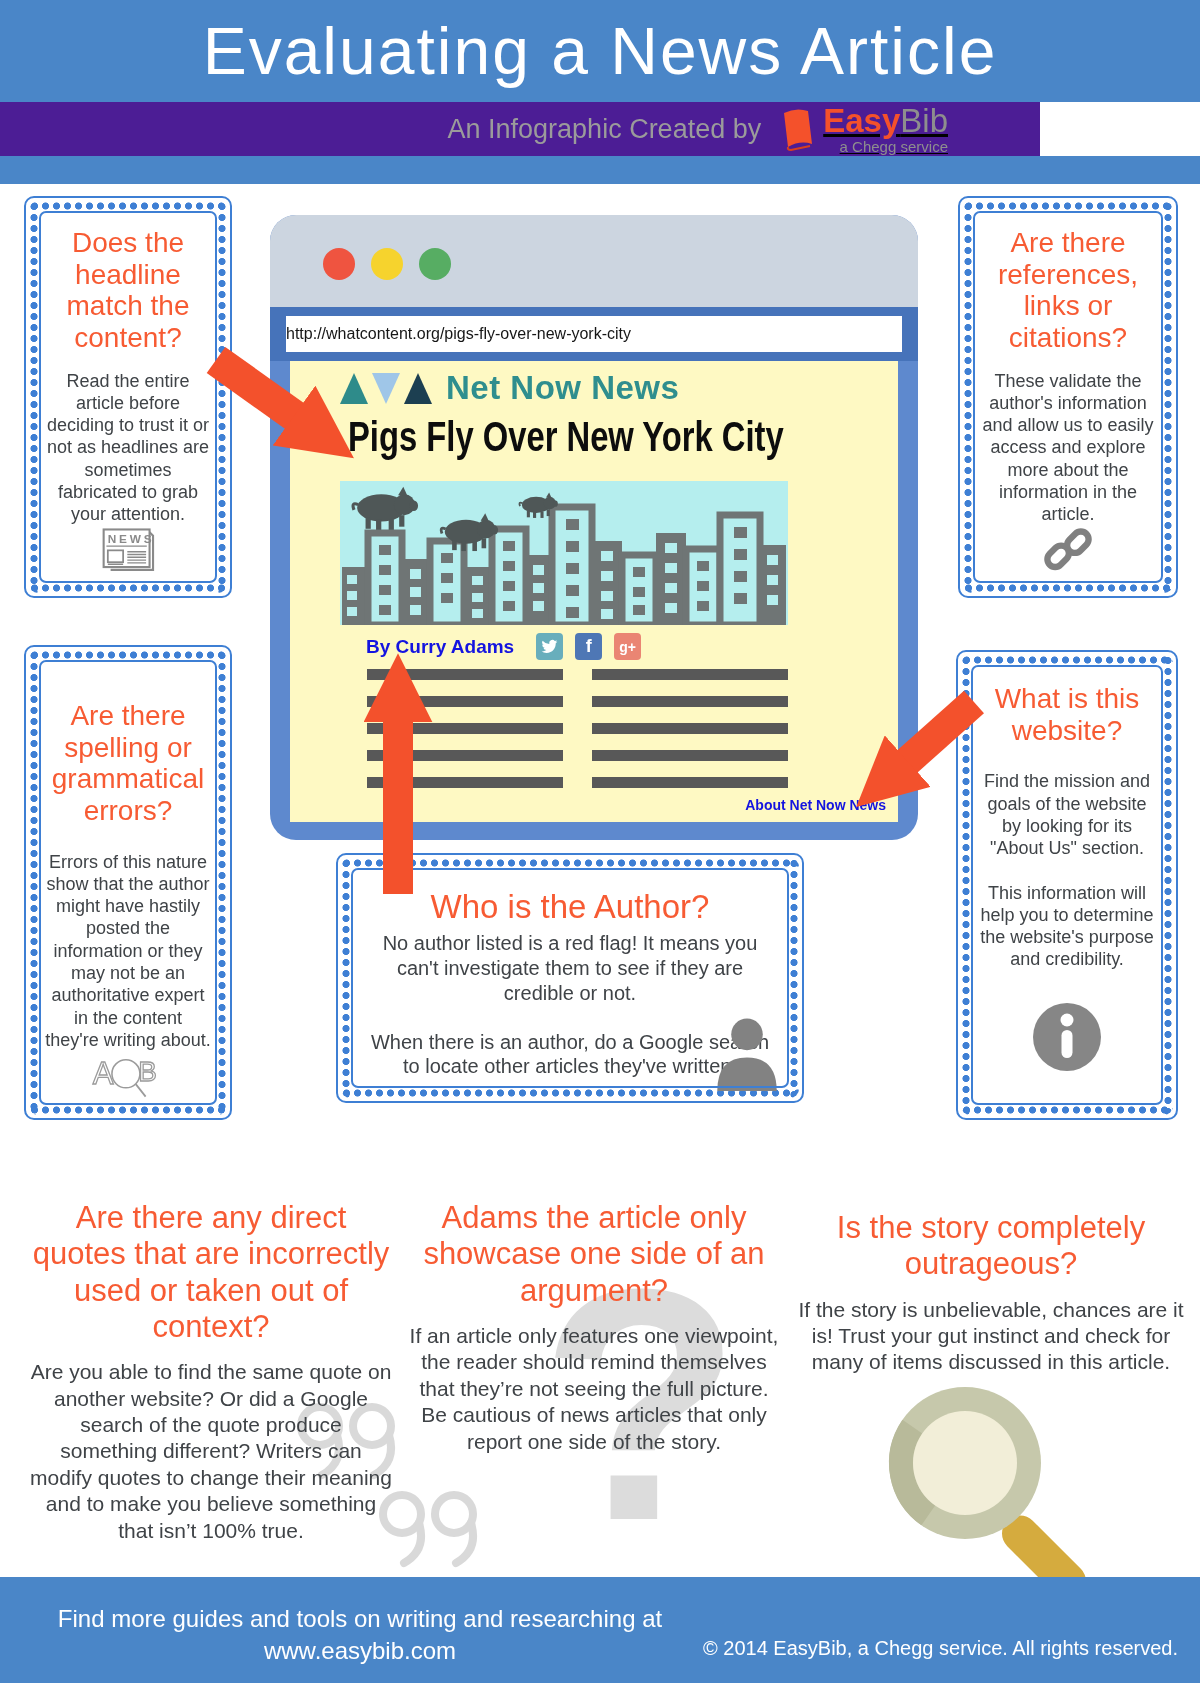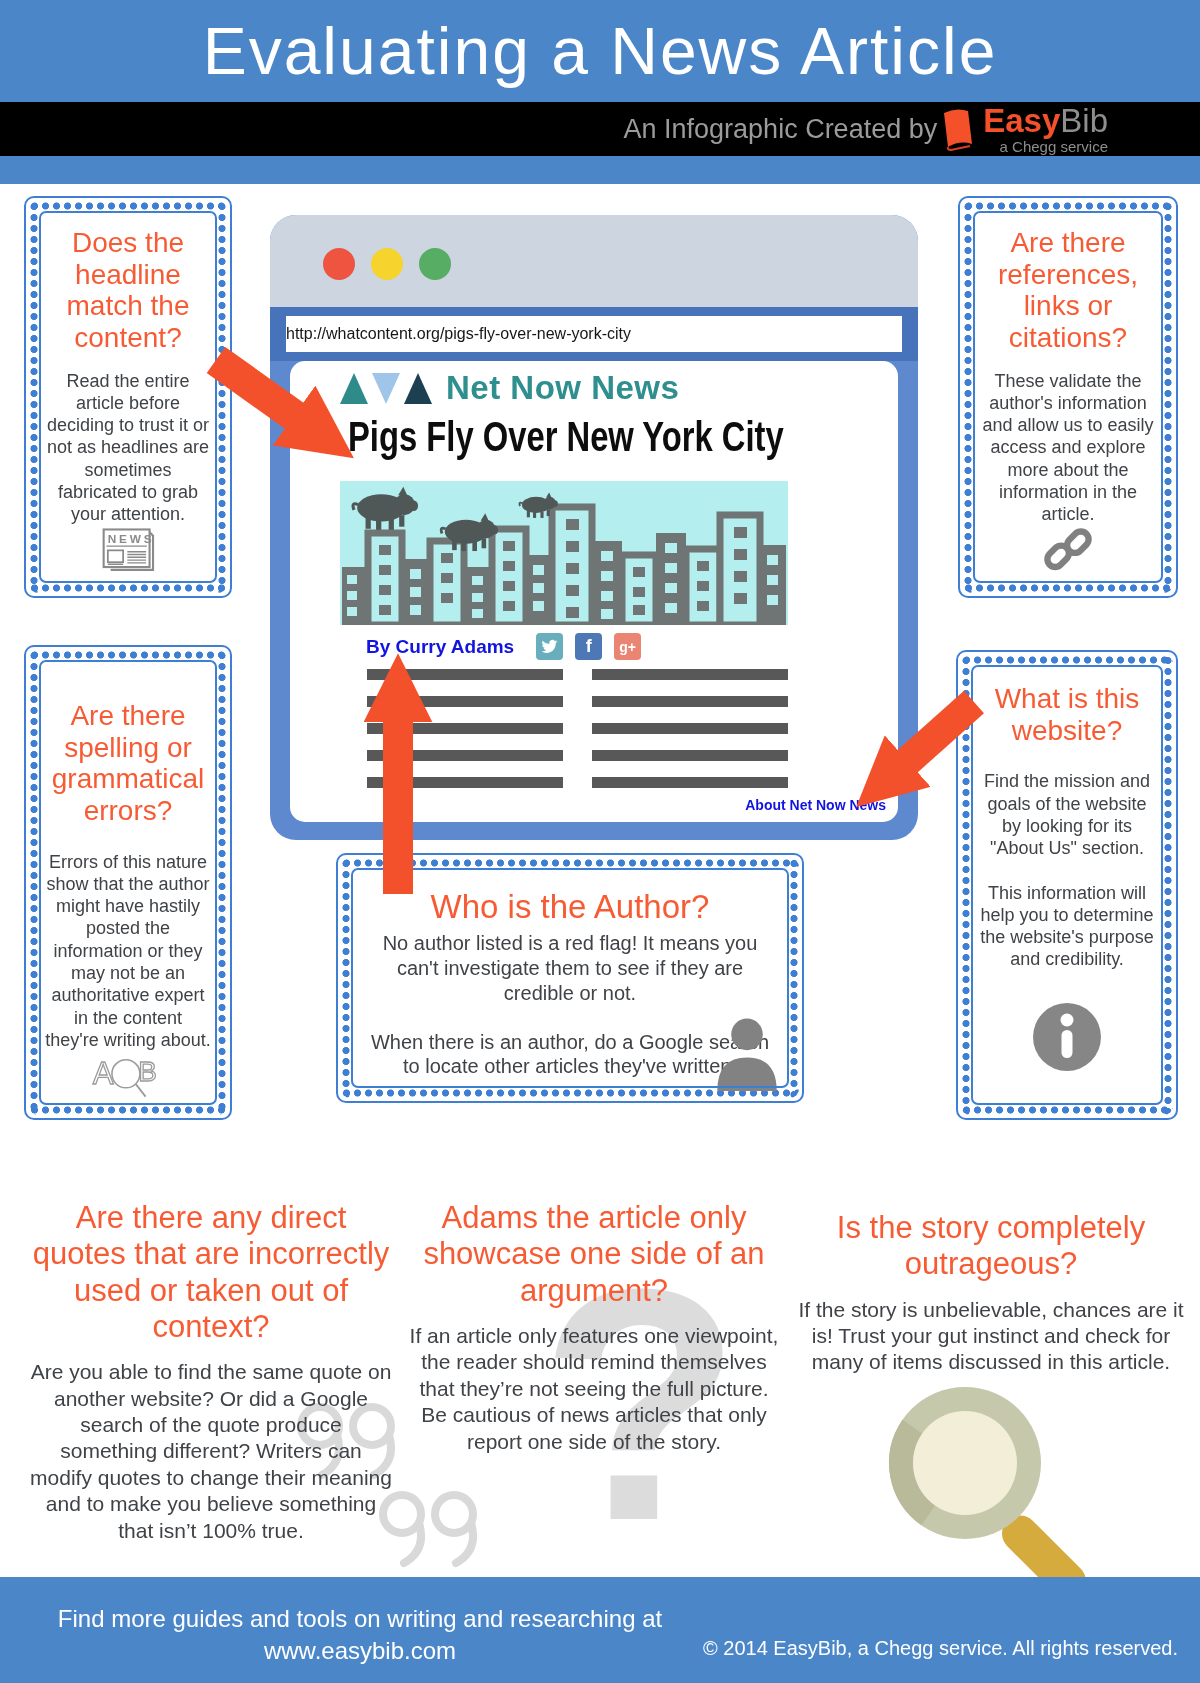--- a/index.html
+++ b/index.html
@@ -3,22 +3,22 @@
 <meta charset="utf-8">
 <style>
   :root{ --lb:#3e7fd4; --orange:#f75b33; --arrow:#f3512c; --band:#4a86c8; --txt:#3f4347; }
   *{box-sizing:border-box; margin:0; padding:0;}
   body{font-family:"Liberation Sans", sans-serif; background:#fff;}
   #page{position:relative; width:1200px; height:1683px; background:#fff; overflow:hidden;}
 
   
   .band-top{position:absolute; left:0; top:0; width:1200px; height:102px; background:var(--band);}
   .band-top h1{color:#fff; font-size:66px; font-weight:normal; text-align:center; line-height:102px; letter-spacing:2px;}
-  .band-white{position:absolute; left:0; top:102px; width:1200px; height:54px; background:#000000;
-    display:flex; align-items:center; justify-content:flex-end; padding-right:92px; gap:0;}
+  .band-white{position:absolute; left:0; top:102px; width:1040px; height:54px; background:#4c1d95;
+    display:flex; align-items:center; justify-content:flex-end; padding-right:92px; gap:16px;}
   .subtitle{color:#9b9b9b; font-size:27px;}
   .logo-wrap{display:flex; align-items:center; gap:8px;text-decoration:underline;}
   .logo-text{display:flex; flex-direction:column; align-items:flex-end; line-height:1;}
   .logo-line{font-size:33px; font-weight:bold;}
   .logo-easy{color:#f4512b;}
   .logo-bib{color:#8e8e8e; font-weight:normal;}
   .logo-tag{font-size:15px; color:#8e8e8e; margin-top:2px;}
   .band-blue2{position:absolute; left:0; top:156px; width:1200px; height:28px; background:var(--band);}
 
   
@@ -45,21 +45,21 @@
   
   .browser{position:absolute; left:270px; top:215px; width:648px; height:625px; background:#5e89ce; border-radius:26px; z-index:2;}
   .browser-topbar{position:absolute; left:0; top:0; width:100%; height:92px; background:#ccd5e0; border-radius:26px 26px 0 0;}
   .dot{position:absolute; top:33px; width:32px; height:32px; border-radius:50%;}
   .dot-red{left:53px; background:#ef5440;}
   .dot-yellow{left:101px; background:#f6d32d;}
   .dot-green{left:149px; background:#57ad63;}
   .urlbar{position:absolute; left:0; top:92px; width:100%; height:54px; background:#4673ba;}
   .url-input{position:absolute; left:16px; right:16px; top:9px; height:36px; background:#fff;
     font-size:16px; color:#161616; line-height:36px; white-space:nowrap; overflow:hidden;}
-  .browser-content{position:absolute; left:20px; right:20px; top:146px; bottom:18px; background:#ffffff;border-radius:15px;}
+  .browser-content{position:absolute; left:20px; right:20px; top:146px; bottom:18px; background:#fef9c3;}
   .nnn-row{position:absolute; left:50px; top:10px; display:flex; align-items:flex-end; gap:4px;}
   .tri{width:0; height:0; border-left:14px solid transparent; border-right:14px solid transparent;}
   .tri-up-teal{border-bottom:31px solid #2e8b8a;}
   .tri-down{border-top:31px solid #9fc6e8; border-bottom:none;}
   .tri-up-dark{border-bottom:31px solid #1c3f51;}
   .nnn-name{color:#2f8e8e; font-size:33px; font-weight:bold; line-height:1; margin-left:10px; letter-spacing:0.5px;}
   .article-headline{position:absolute; left:58px; top:52px; font-size:42px; font-weight:bold; color:#0d0d0d;
     transform:scaleX(0.78); transform-origin:left; white-space:nowrap; letter-spacing:0;}
   .hero{position:absolute; left:50px; top:120px; width:448px; height:144px;}
   .byline-row{position:absolute; left:76px; top:272px; display:flex; align-items:center;}

